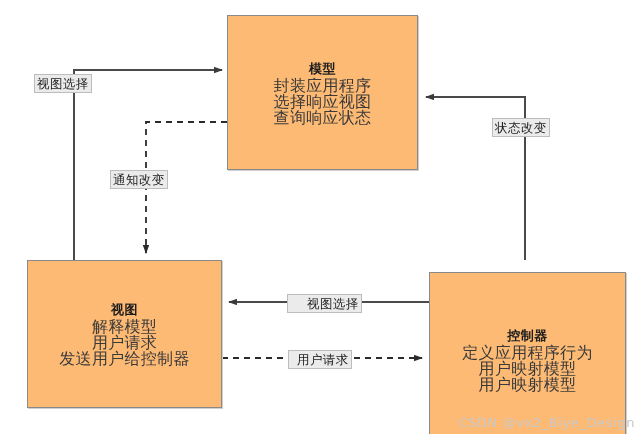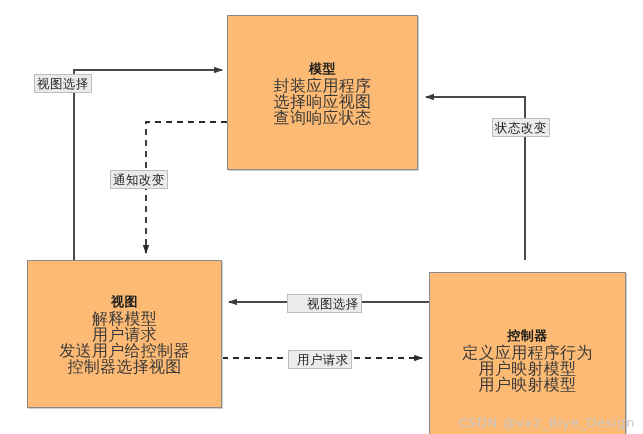--- a/index.html
+++ b/index.html
@@ -104,21 +104,20 @@
     <div class="node-line">封装应用程序</div>
     <div class="node-line">选择响应视图</div>
     <div class="node-line">查询响应状态</div>
   </div>
 
   <div class="node" style="left:27px; top:260px; width:195px; height:148px;">
     <div class="node-title">视图</div>
     <div class="node-line">解释模型</div>
     <div class="node-line">用户请求</div>
     <div class="node-line">发送用户给控制器</div>
-    <div class="node-line">控制器选择视图</div>
   </div>
 
   <div class="node" style="left:429px; top:260px; width:197px; height:175px;margin-top:12px;">
     <div class="node-title">控制器</div>
     <div class="node-line">定义应用程序行为</div>
     <div class="node-line">用户映射模型</div>
     <div class="node-line">用户映射模型</div>
   </div>
 
   <div class="edge-label" style="left:34px; top:74px;">视图选择</div>

